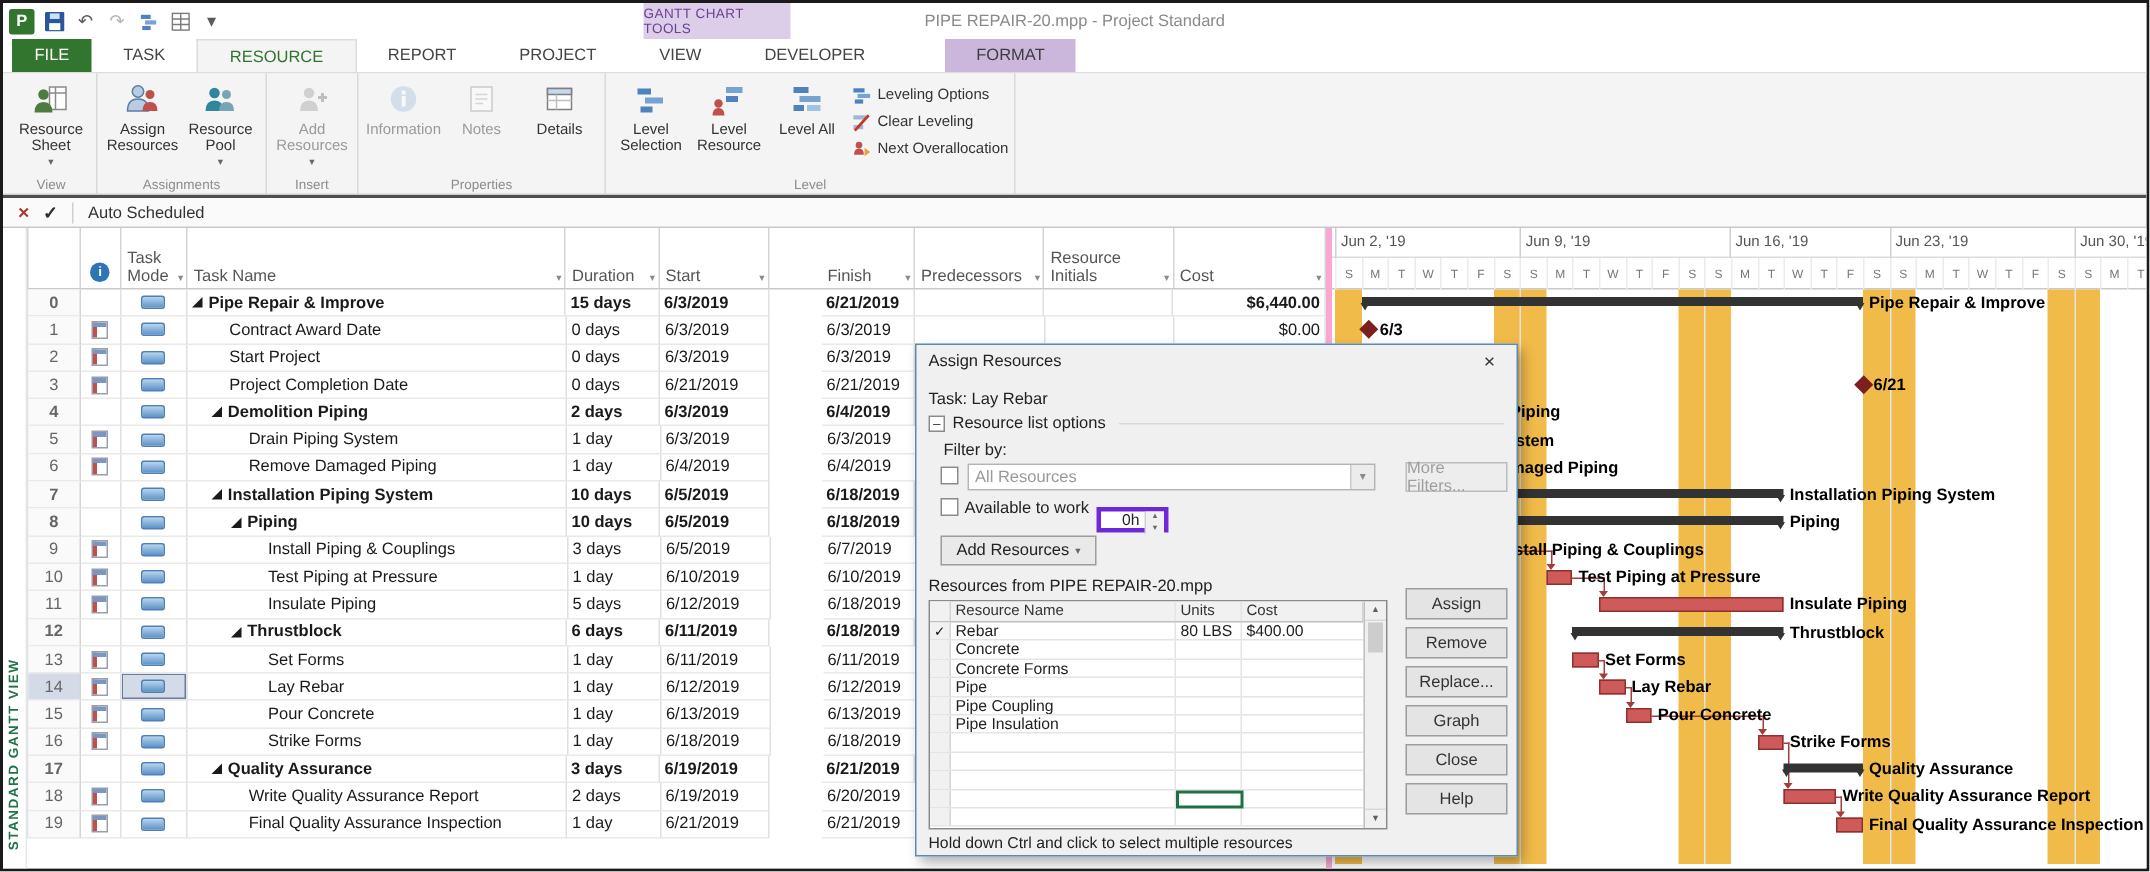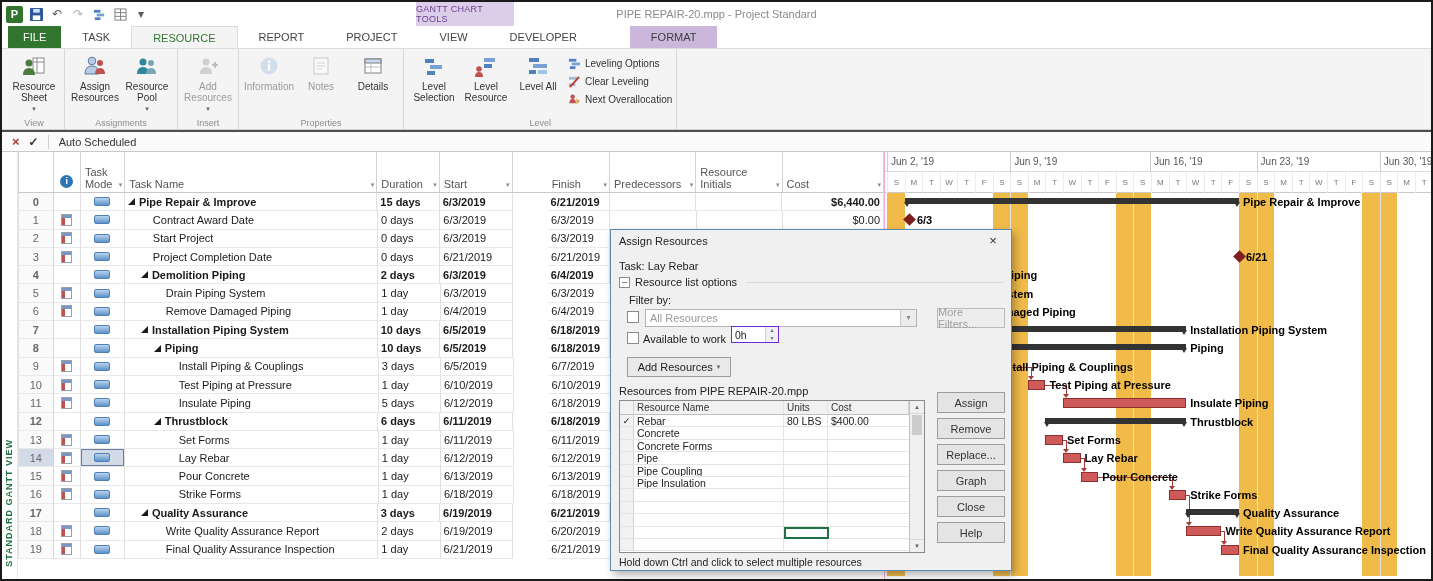--- a/index.html
+++ b/index.html
@@ -6,21 +6,21 @@
   body { background:#e8e8e8; font-family:"Liberation Sans", sans-serif; }
   .window { position:relative; width:1433px; height:581px; background:#fff; border:2px solid #1a1a1a; overflow:hidden; }
 
   
   .titlebar { position:absolute; top:0; left:0; right:0; height:24px; background:#fff; }
   .qat { position:absolute; left:4px; top:2px; height:20px; display:flex; gap:5px; align-items:center; }
   .app-ic { width:17px; height:17px; background:#31752f; color:#fff; font-weight:bold; font-size:11px; border-radius:2px; display:flex; align-items:center; justify-content:center; }
   .qi { width:16px; height:16px; display:flex; align-items:center; justify-content:center; font-size:12px; color:#5a5a5a; }
   .qi.dim { color:#b5b5b5; }
   .qi svg { display:block; }
-  .ctx-strip { position:absolute; left:414px; top:0; width:98px; height:24px; background:#dccee8; color:#6b3f92; font-size:9px; display:flex; align-items:center; justify-content:center; letter-spacing:.3px; }
+  .ctx-strip { position:absolute; left:427px; top:0; width:98px; height:24px; background:#dccee8; color:#6b3f92; font-size:9px; display:flex; align-items:center; justify-content:center; letter-spacing:.3px; }
   .title-text { position:absolute; left:0; right:0; top:0; height:24px; line-height:24px; text-align:center; font-size:11px; color:#8a8a8a; }
 
   
   .tabrow { position:absolute; top:24px; left:0; right:0; height:23px; background:#fff; border-bottom:1px solid #dcdcdc; display:flex; align-items:stretch; padding-left:6px; }
   .tab { font-size:11px; color:#444; padding:0 21px; display:flex; align-items:center; cursor:default; }
   .tab-file { background:#31752f; color:#fff; padding:0 15px; }
   .tab-active { background:#f4f4f4; color:#31752f; border:1px solid #dcdcdc; border-bottom:none; }
   .tab-ctx { background:#cbb7dc; color:#3d3d3d; margin-left:32px; }
 
   
@@ -67,21 +67,21 @@
   .td.num { width:36px; justify-content:center; color:#666; background:#fafafa; border-right:1px solid #d4d4d4; font-weight:normal; }
   .td.right { justify-content:flex-end; }
   .td.sel { background:#d4dbe8; }
   .td.sel-cell { box-shadow:inset 0 0 0 1px #6a7d9c; }
   .info-ic { width:11px; height:12px; border:1px solid #98a0ac; margin:0 auto;
     background: linear-gradient(#7b96c2 0 3px, rgba(0,0,0,0) 3px), linear-gradient(90deg,#c0504d 0 3px,#fff 3px); }
   .mode-ic { width:16px; height:9px; border-radius:2px; border:1px solid #4f7fb5; background:linear-gradient(#b8d4ee,#5e93c9); margin:0 auto; }
   .tri { width:0; height:0; border-bottom:7px solid #1a1a1a; border-left:7px solid rgba(0,0,0,0); margin-right:4px; flex:none; }
 
   
-  .gantt { position:absolute; left:882px; top:0; right:0; bottom:0; overflow:hidden; border-left:1px solid #f9a8d4; background:#fff; }
+  .gantt { position:absolute; left:882px; top:0; right:0; bottom:0; overflow:hidden; border-left:4px solid #f9a8d4; background:#fff; }
   .gw { position:absolute; top:0; left:0; right:0; height:20px; border-bottom:1px solid #dcdcdc; }
   .wk { position:absolute; top:0; height:20px; font-size:10px; color:#555; border-left:1px solid #cfcfcf; padding:4px 0 0 3px; white-space:nowrap; }
   .gd { position:absolute; top:20px; left:0; right:0; height:21px; border-bottom:1px solid #c9c9c9; }
   .dy { position:absolute; top:0; height:21px; font-size:8px; color:#777; text-align:center; line-height:21px; border-left:1px solid #ececec; }
   .gc { position:absolute; top:41px; left:0; right:0; bottom:3px; }
   .band { position:absolute; top:0; bottom:0; background:#f1bb4a; }
   .wline { position:absolute; top:0; bottom:0; width:1px; background:#e3e3e3; }
   .bar-task { position:absolute; height:10px; background:#ce5a5a; border:1px solid #8e3030; }
   .bar-sum { position:absolute; height:6px; background:#333; }
   .sum-end { position:absolute; width:0; height:0; border-top:5px solid #333; border-left:3px solid rgba(0,0,0,0); border-right:3px solid rgba(0,0,0,0); }
@@ -97,21 +97,21 @@
   .dlg-task { position:absolute; top:30px; left:8px; }
   .dlg-exp { position:absolute; top:46px; left:8px; right:8px; display:flex; align-items:center; gap:5px; }
   .expbox { width:11px; height:11px; border:1px solid #8a8a8a; background:#fff; font-size:9px; line-height:9px; text-align:center; color:#333; flex:none; }
   .expbox::after { content:"–"; }
   .expline { flex:1; border-top:1px solid #d8d8d8; margin-left:4px; }
   .dlg-filter-label { position:absolute; top:64px; left:18px; }
   .cbx { position:absolute; width:12px; height:12px; background:#fff; border:1px solid #8a8a8a; }
   .combo { position:absolute; left:34px; top:79px; width:272px; height:18px; background:#fff; border:1px solid #b4b4b4; color:#9a9a9a; display:flex; align-items:center; padding-left:4px; }
   .combo-arrow { position:absolute; right:0; top:0; width:16px; height:16px; background:#ececec; border-left:1px solid #c9c9c9; text-align:center; line-height:16px; font-size:8px; color:#8a8a8a; }
   .avail-label { position:absolute; top:103px; left:32px; }
-  .spin { position:absolute; left:120px; top:96px; width:48px; height:17px; background:#fff; border:1px solid #6d28d9; display:flex; align-items:center; padding-left:3px; font-size:10.5px; }
+  .spin { position:absolute; left:120px; top:108px; width:48px; height:17px; background:#fff; border:3px solid #6d28d9; display:flex; align-items:center; padding-left:14px; font-size:10.5px; }
   .spin-arrows { position:absolute; right:0; top:0; width:13px; height:15px; display:flex; flex-direction:column; border-left:1px solid #d0d0d0; }
   .spin-arrows span { flex:1; font-size:5px; line-height:7px; text-align:center; color:#666; background:#f0f0f0; }
   .addres-btn { position:absolute; left:16px; top:127px; width:104px; height:20px; background:#e9e9e9; border:1px solid #9d9d9d; display:flex; align-items:center; justify-content:center; gap:4px; }
   .res-from { position:absolute; left:8px; top:155px; }
   .dgrid { position:absolute; left:8px; top:170px; width:306px; height:153px; background:#fff; border:1px solid #8a8a8a; }
   .dg-head { display:flex; height:14px; background:#f1f1f1; border-bottom:1px solid #c0c0c0; font-size:10px; color:#333; width:calc(100% - 15px); }
   .dgh { border-right:1px solid #d4d4d4; padding:0 3px; overflow:hidden; line-height:13px; }
   .dg-body { width:calc(100% - 15px); }
   .dg-row { display:flex; height:12.4px; border-bottom:1px solid #e4e4e4; font-size:10.5px; line-height:12px; }
   .dg-chk { width:14px; background:#f1f1f1; border-right:1px solid #d4d4d4; text-align:center; font-size:9px; color:#111; flex:none; }

